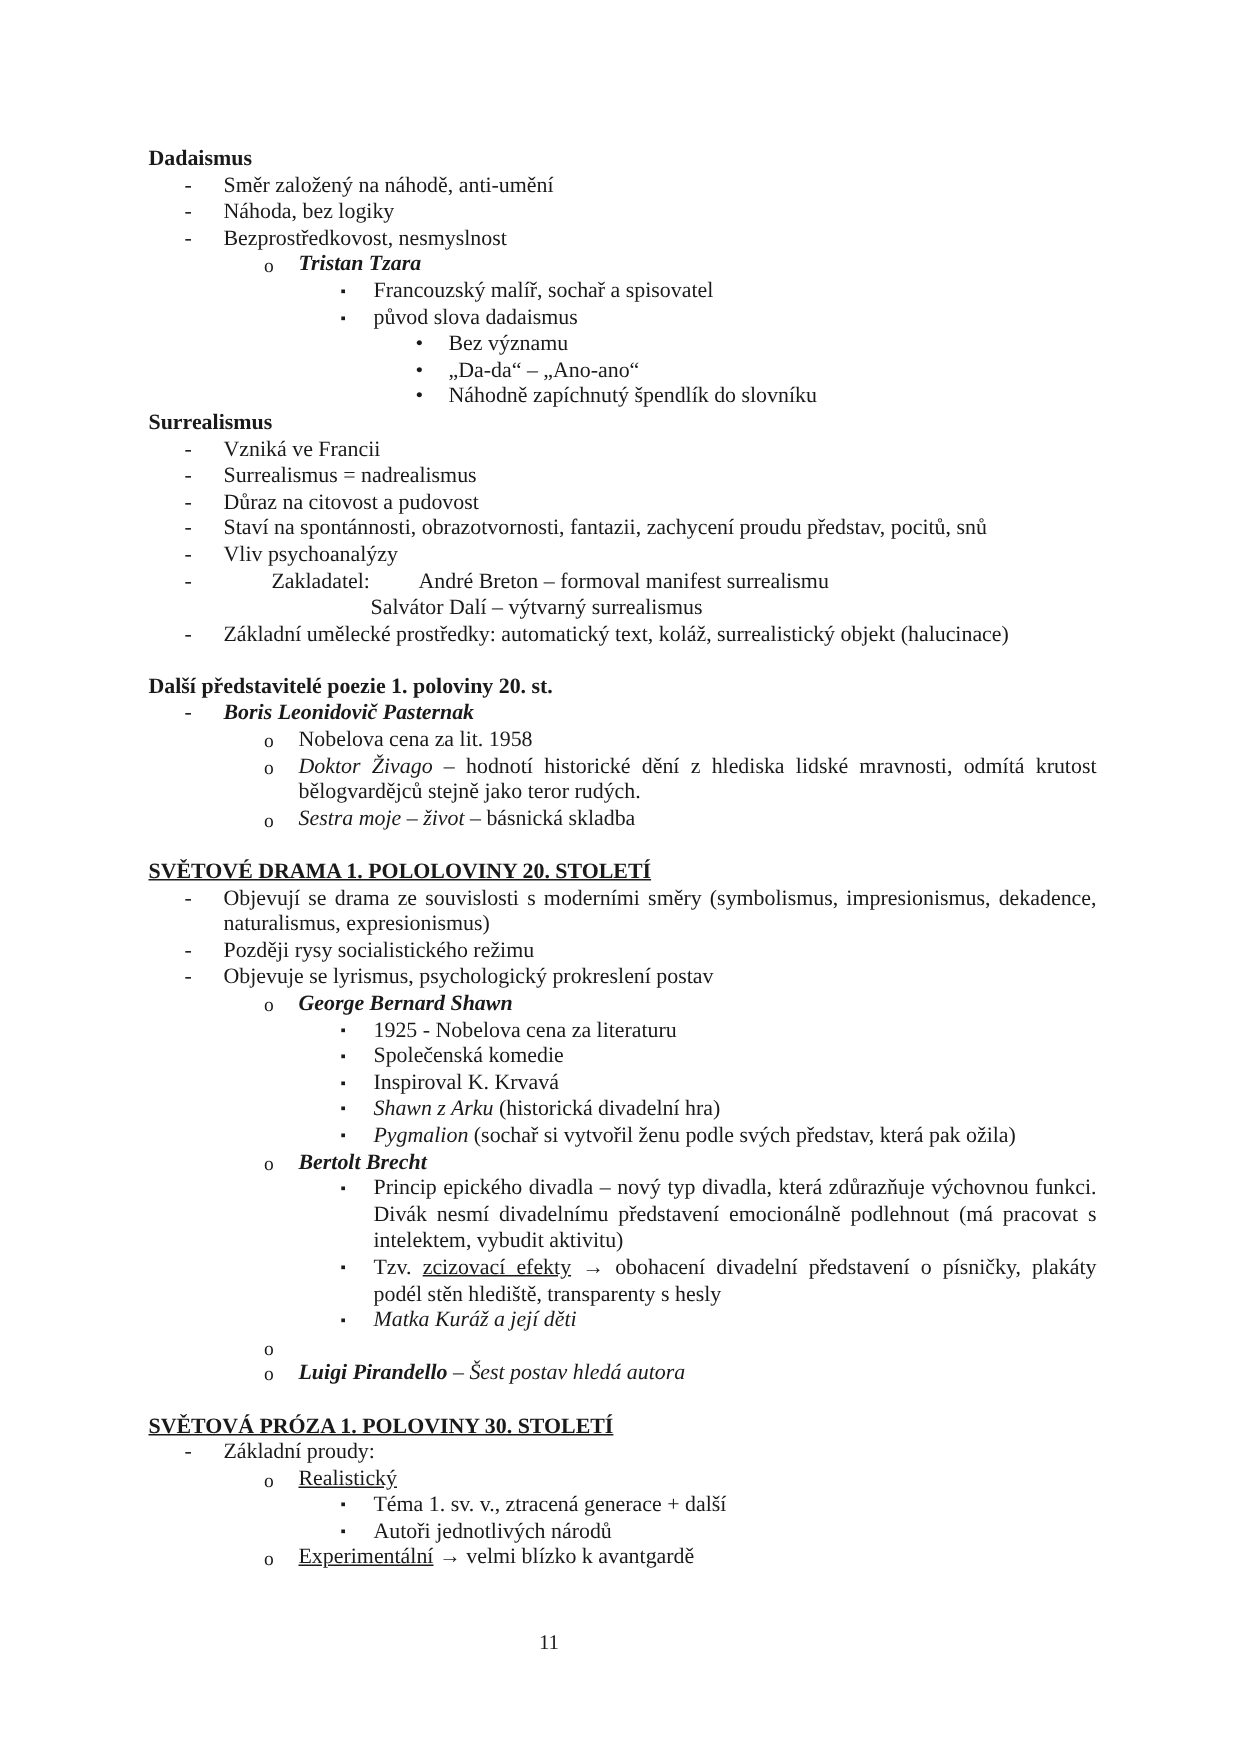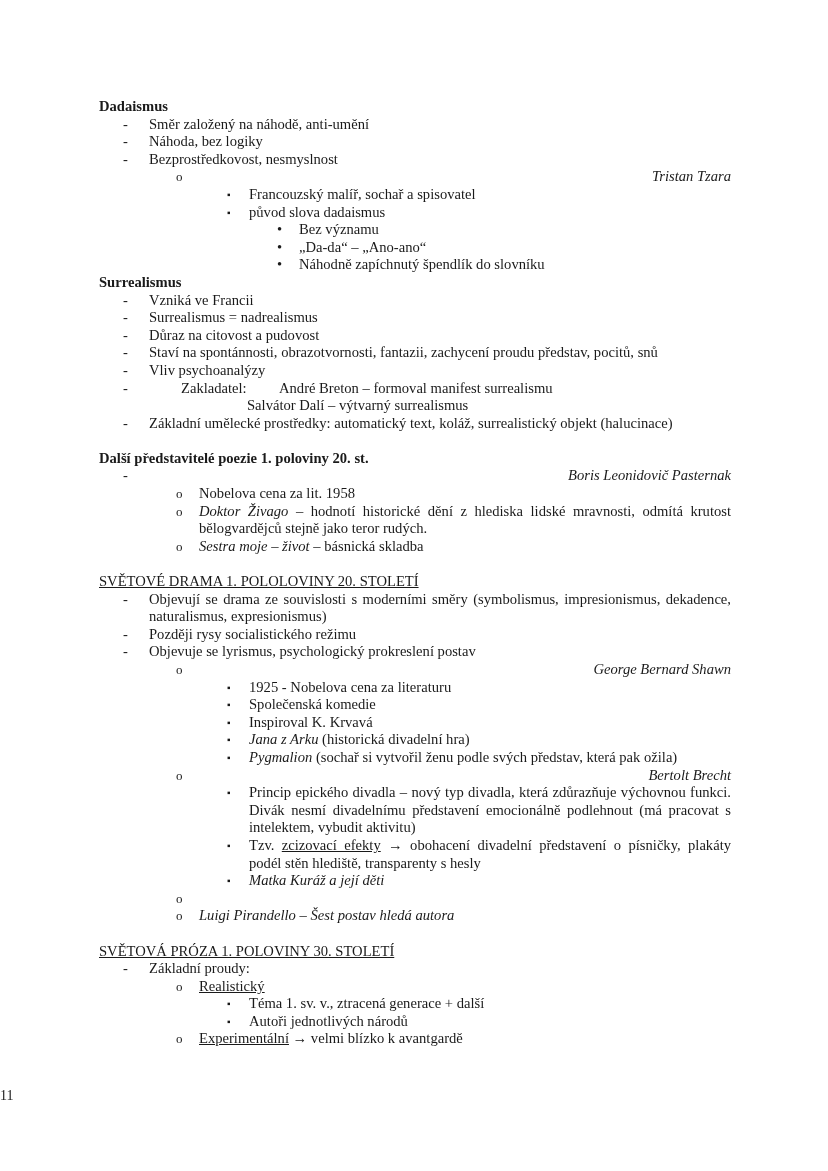--- a/index.html
+++ b/index.html
@@ -2,39 +2,39 @@
 <html><head>
 <meta charset="utf-8">
 <style>
   html, body { margin: 0; padding: 0; background: #ffffff; }
   body { width: 828px; height: 1171px; position: relative; overflow: hidden;
          font-family: "Liberation Serif", "DejaVu Serif", serif; color: #1a1a1a; font-size: 14.6px; }
   .page { position: absolute; left: 0; top: 0; width: 828px; height: 1171px; }
   .content { position: absolute; left: 99px; top: 98px; width: 632px; }
   .line { position: relative; line-height: 17.6px; min-height: 17.6px; }
   .h { font-weight: bold; }
-  .hu { font-weight: normal; text-decoration: underline; }
+  .hu { font-weight: bold; text-decoration: underline; }
   .mk { position: absolute; top: 0; display: inline-block; }
   .t { display: block; }
   .l1 { padding-left: 50px; }
   .l1 > .mk { left: 24px; }
   .l2 { padding-left: 100px; }
   .l2 > .mk { left: 77px; font-size: 13px; }
   .l3 { padding-left: 150px; }
   .l3 > .mk { left: 128px; font-size: 10px; }
   .l4 { padding-left: 200px; }
   .l4 > .mk { left: 178px; }
   .just { text-align: justify; text-align-last: left; }
   .gap { height: 17.6px; }
-  .bi { font-weight: normal; font-style: italic; text-align: right; }
+  .bi { font-weight: bold; font-style: italic; }
   .i { font-style: italic; }
   .u { text-decoration: underline; }
   .tab { display: inline-block; width: 98px; margin-left: 32px; }
   .indent-cont { padding-left: 98px; }
-  .pagenum { position: absolute; top: 1088px; left: 0; width: 732px; text-align: left; font-size: 14px; }
+  .pagenum { position: absolute; top: 1088px; left: 0; width: 732px; text-align: center; font-size: 14px; }
 </style>
 </head>
 <body>
 
 <div class="page">
   <div class="content">
 
     <div class="line h">Dadaismus</div>
     <div class="line l1">
         <span class="mk">-</span>
@@ -153,21 +153,21 @@
     <div class="line l3">
         <span class="mk">▪</span>
         <span class="t"><span class="i"></span><span>Společenská komedie</span></span>
       </div>
     <div class="line l3">
         <span class="mk">▪</span>
         <span class="t"><span class="i"></span><span>Inspiroval K. Krvavá</span></span>
       </div>
     <div class="line l3">
         <span class="mk">▪</span>
-        <span class="t"><span class="i">Jana z Arku</span><span> (historická divadelní hra)</span></span>
+        <span class="t"><span class="i">Shawn z Arku</span><span> (historická divadelní hra)</span></span>
       </div>
     <div class="line l3">
         <span class="mk">▪</span>
         <span class="t"><span class="i">Pygmalion</span><span> (sochař si vytvořil ženu podle svých představ, která pak ožila)</span></span>
       </div>
 
     <div class="line l2">
         <span class="mk">o</span>
         <span class="t bi">Bertolt Brecht</span>
       </div>

